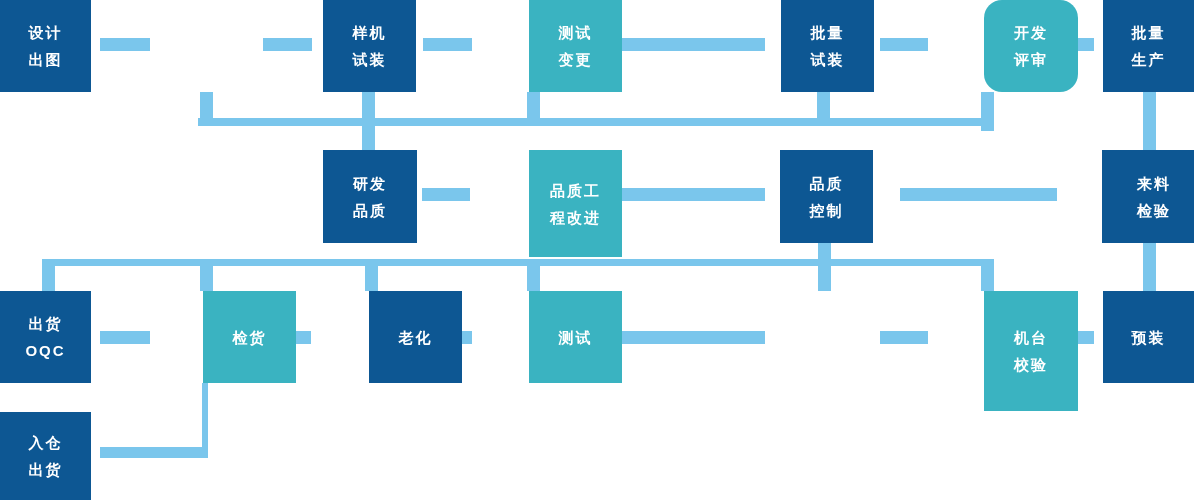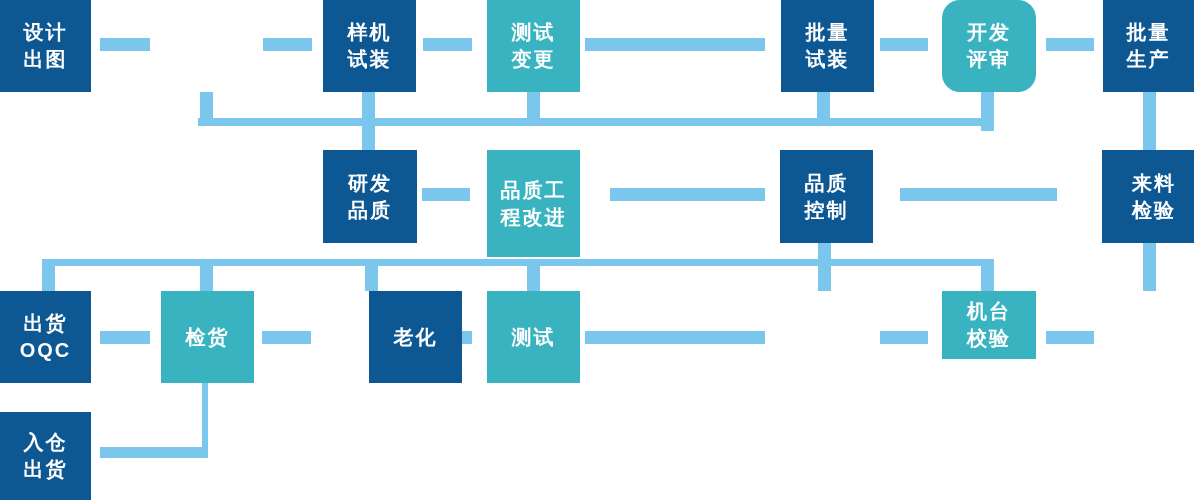--- a/index.html
+++ b/index.html
@@ -15,28 +15,28 @@
     width:1194px;height:502px;
     background:var(--bg);
     overflow:hidden;
     font-family:"Liberation Sans","DejaVu Sans",sans-serif;
   }
   .node{
     position:absolute;
     display:flex;align-items:center;justify-content:center;
     color:var(--text);
     font-weight:bold;
-    font-size:20px;
+    font-size:15px;
     line-height:27px;
     letter-spacing:2px;
     text-align:center;
   }
   .node .node-label{white-space:pre-line;}
   .node.dark{background:var(--dark);}
-  .node.teal{background:var(--teal);}
+  .node.teal{background:var(--teal);margin-left:42px;}
   .conn{position:absolute;background:var(--conn);}
 </style>
 </head>
 <body>
 
 <div class="canvas">
 
   <div class="conn" style="left:100px;top:38px;width:50px;height:13px;"></div>
   <div class="conn" style="left:263px;top:38px;width:49px;height:13px;"></div>
   <div class="conn" style="left:423px;top:38px;width:49px;height:13px;"></div>
@@ -125,23 +125,26 @@
   </div>
   <div class="node teal" style="left:161px;top:291px;width:93px;height:92px;">
     <span class="node-label">检货</span>
   </div>
   <div class="node dark" style="left:323px;top:291px;width:93px;height:92px;margin-left:46px;">
     <span class="node-label">老化</span>
   </div>
   <div class="node teal" style="left:487px;top:291px;width:93px;height:92px;">
     <span class="node-label">测试</span>
   </div>
-  <div class="node teal" style="left:942px;top:291px;width:94px;height:68px;">
+  <div class="node teal" style="left:942px;top:291px;width:94px;height:120px;">
     <span class="node-label">机台
 校验</span>
+  </div>
+  <div class="node dark" style="left:1103px;top:291px;width:91px;height:92px;">
+    <span class="node-label">预装</span>
   </div>
 
   <div class="node dark" style="left:0;top:412px;width:91px;height:88px;">
     <span class="node-label">入仓
 出货</span>
   </div>
 
 </div>
 
 </body></html>

